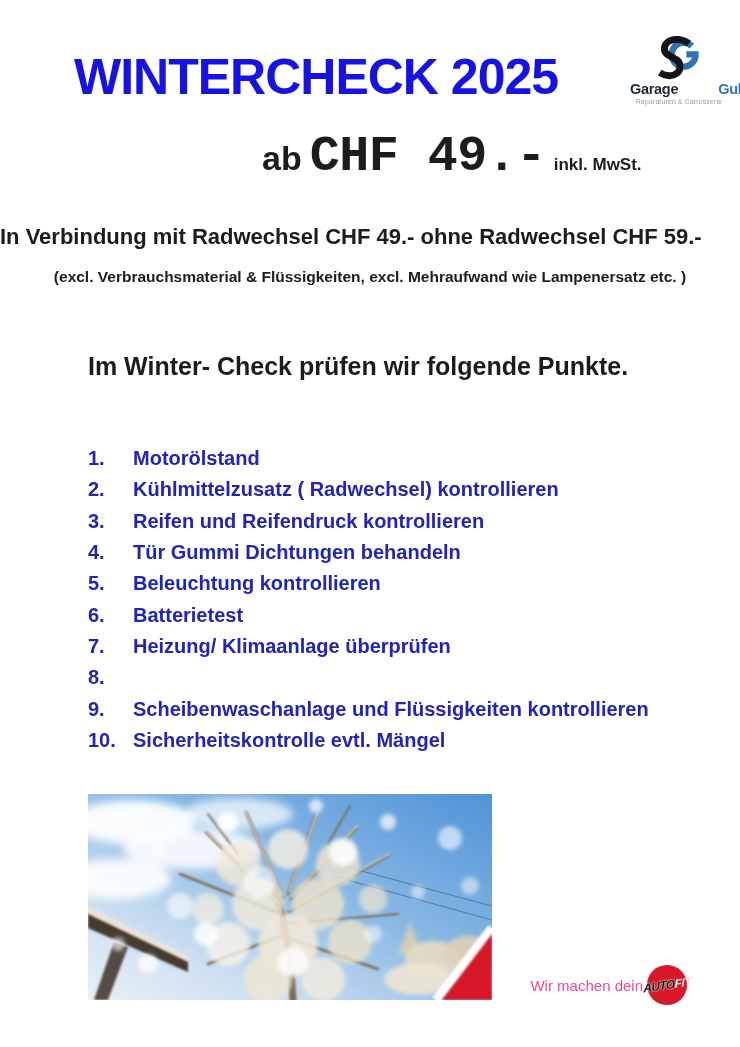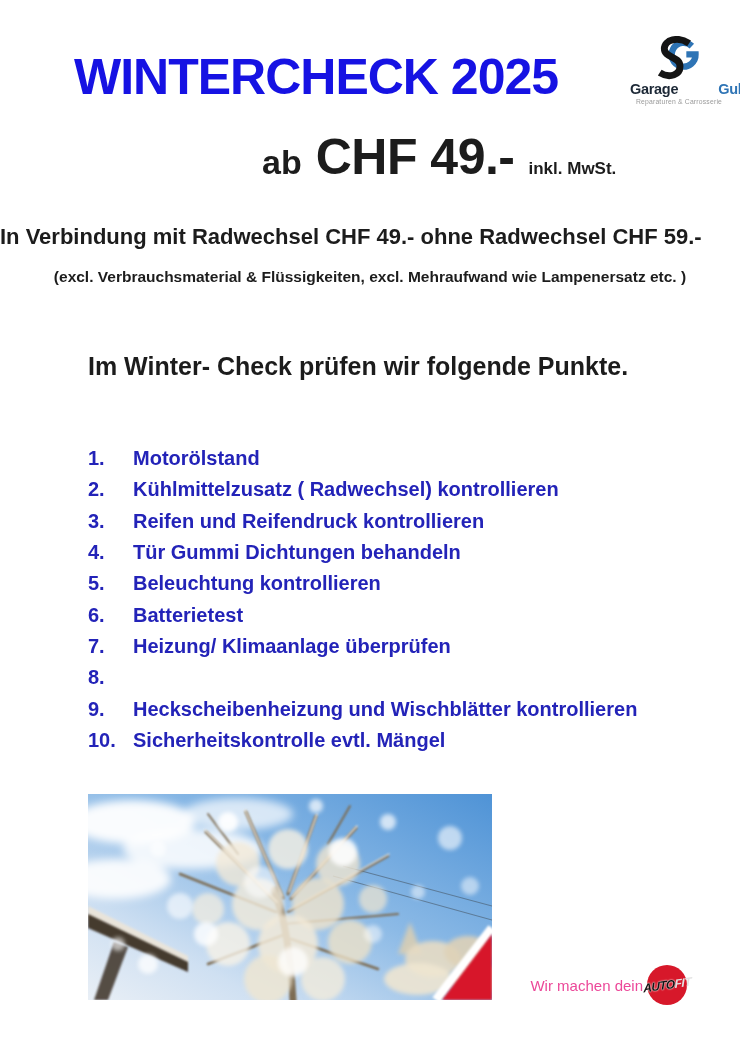--- a/index.html
+++ b/index.html
@@ -14,25 +14,25 @@
     color:var(--title_blue,#1612e3);white-space:nowrap;
   }
   .garage-logo{position:absolute;left:630px;top:36px;width:98px;text-align:center;}
   .garage-logo .mark{display:block;margin:0 auto;}
   .garage-logo .wordmark{font-size:14.5px;font-weight:700;letter-spacing:-.3px;margin-top:1px;white-space:nowrap;}
   .garage-logo .wordmark .p1{color:var(--logo_navy,#1c2836);}
   .garage-logo .wordmark .p2{color:var(--logo_blue,#2e74b5);padding-left:40px;}
   .garage-logo .subtitle{font-size:6.8px;color:var(--logo_gray,#9a9a9a);margin-top:1px;letter-spacing:.2px;}
   
   .price-line{
-    position:absolute;left:262px;top:128px;display:flex;align-items:baseline;gap:14px;
+    position:absolute;left:262px;top:128px;display:flex;align-items:baseline;gap:8px;
     color:var(--text_black,#1c1c1c);white-space:nowrap;
   }
   .price-line .ab{font-size:34px;font-weight:700;}
-  .price-line .amount{font-size:50px;font-weight:700;letter-spacing:-.5px;}
+  .price-line .amount{font-size:50px;font-weight:700;letter-spacing:-.5px;font-family:Liberation Mono, monospace;}
   .price-line .mwst{font-size:17px;font-weight:700;}
   
   .cond1{
     position:absolute;left:0;top:224px;width:740px;text-align:left;
     font-size:22px;font-weight:700;color:var(--text_black,#1c1c1c);white-space:nowrap;
   }
   .cond2{
     position:absolute;left:0;top:268px;width:740px;text-align:center;
     font-size:15.5px;font-weight:700;color:var(--text_black,#1c1c1c);white-space:nowrap;
   }
@@ -121,21 +121,21 @@
     </div>
     <div class="check-row">
       <span class="num">7.</span>
       <span class="txt">Heizung/ Klimaanlage überprüfen</span>
     </div>
     <div class="check-row">
       <span class="num">8.</span>
     </div>
     <div class="check-row">
       <span class="num">9.</span>
-      <span class="txt">Heckscheibenheizung und Wischblätter kontrollieren</span>
+      <span class="txt">Scheibenwaschanlage und Flüssigkeiten kontrollieren</span>
     </div>
     <div class="check-row">
       <span class="num">10.</span>
       <span class="txt">Sicherheitskontrolle evtl. Mängel</span>
     </div>
   </div>
 
   <div class="winter-photo">
     <svg width="404" height="206" viewBox="0 0 404 206">
       <defs>

